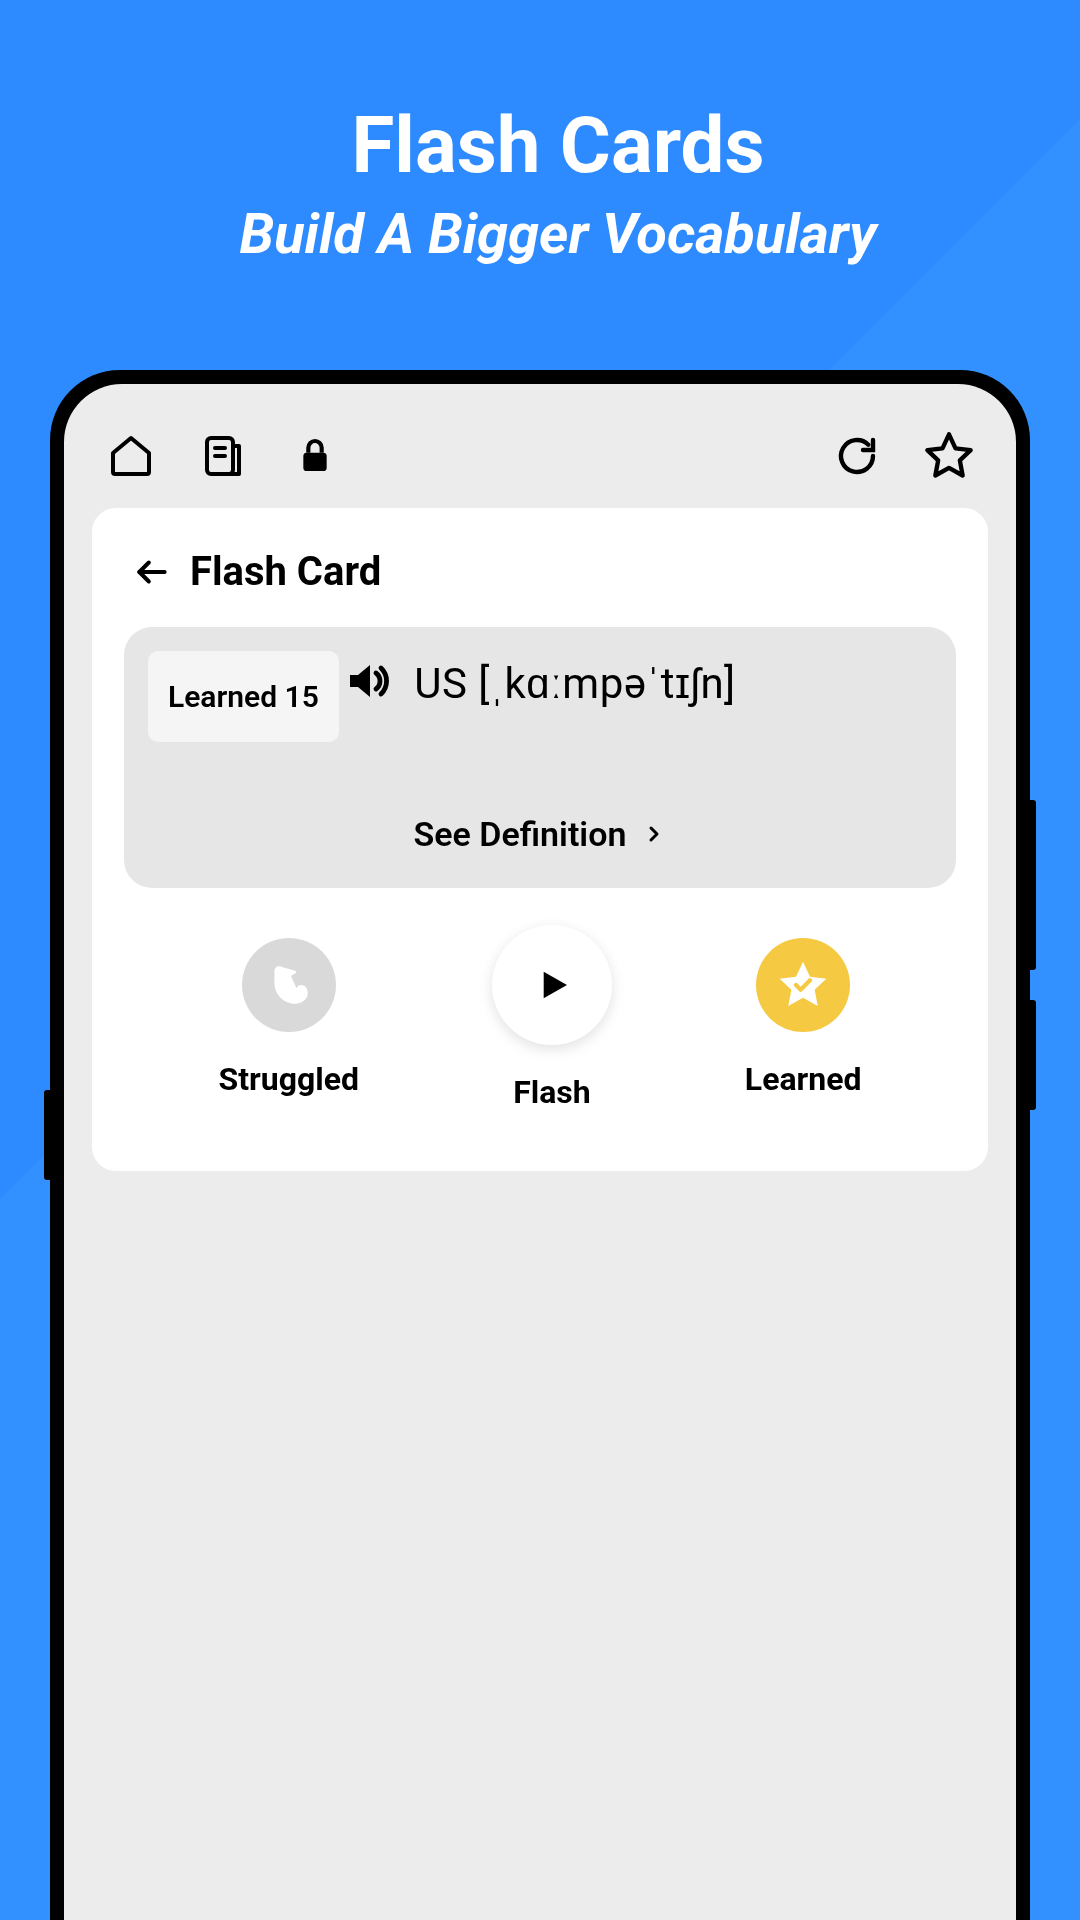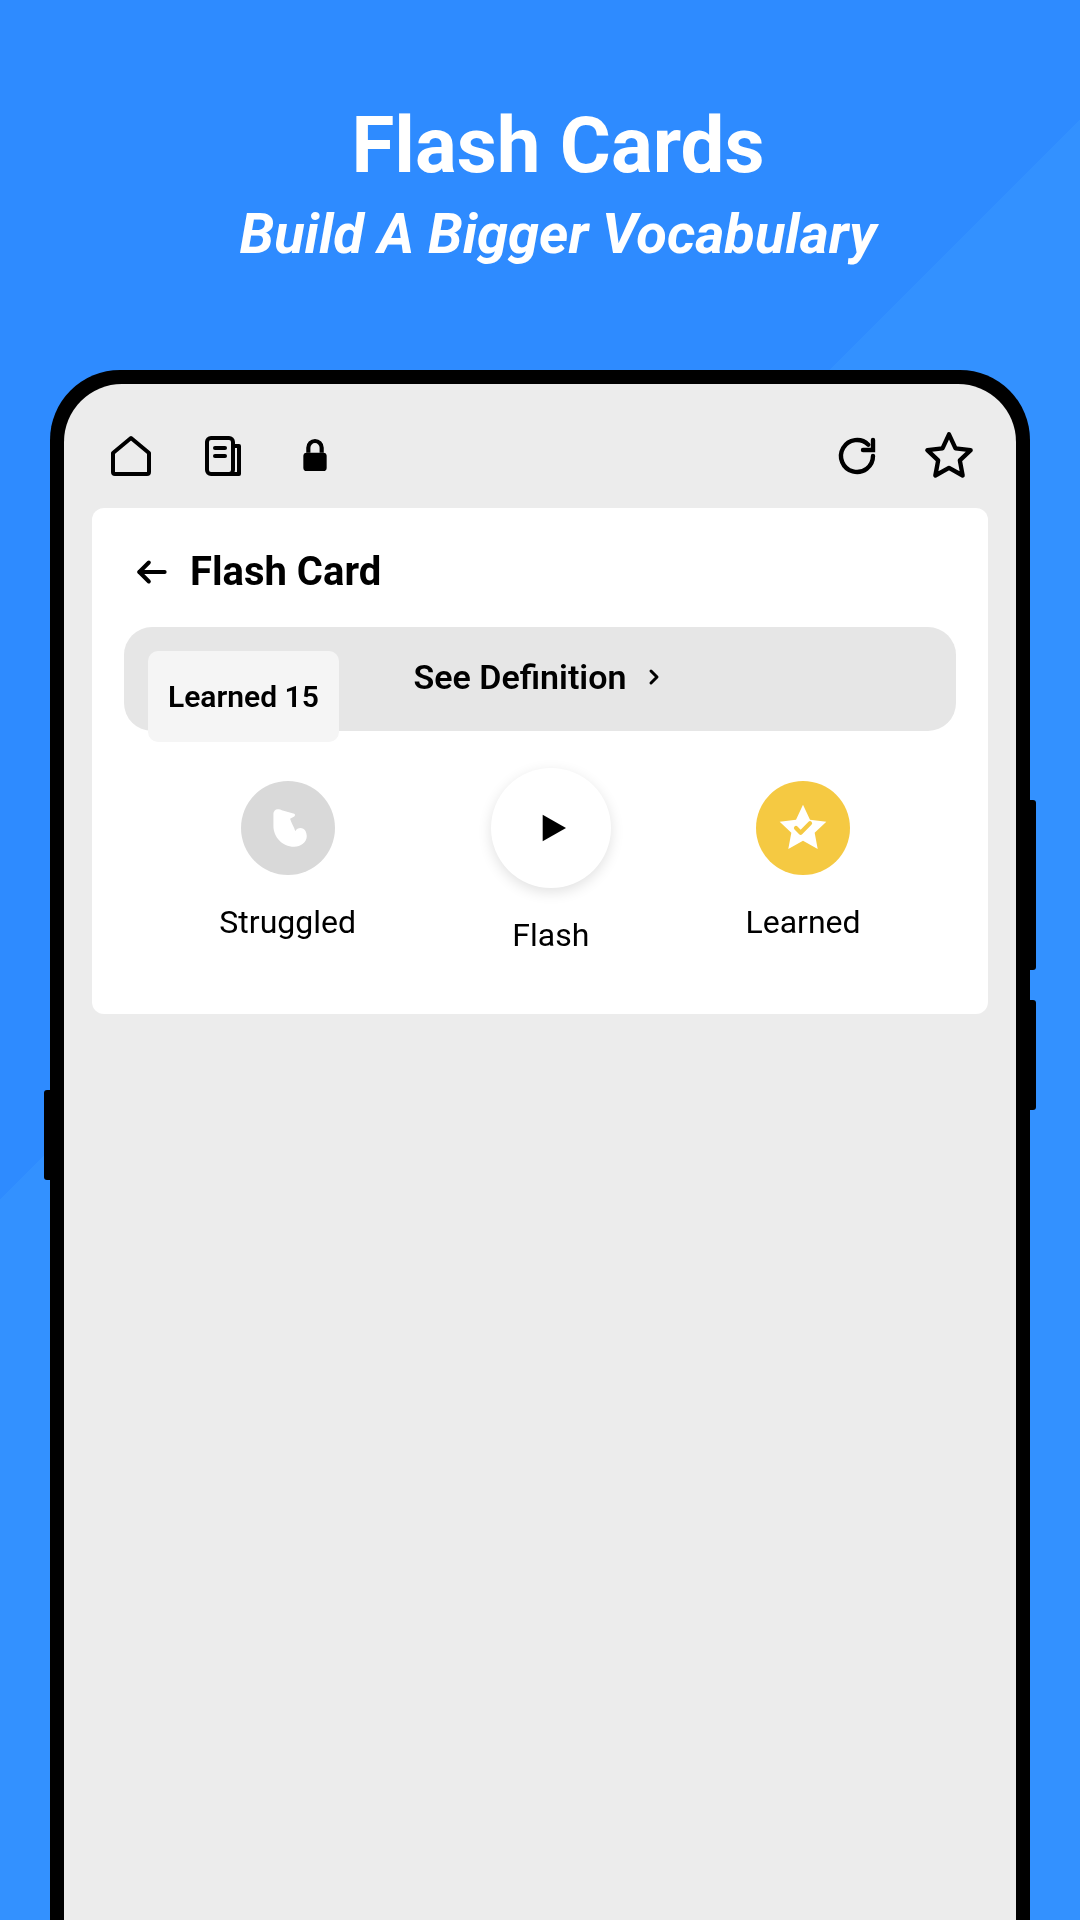--- a/index.html
+++ b/index.html
@@ -60,21 +60,21 @@
       width: 54px;
       height: 54px;
       display: flex;
       align-items: center;
       justify-content: center;
       cursor: pointer;
     }
     .card-container {
       background: #fff;
       margin: 0 28px;
-      border-radius: 12px;
+      border-radius: 24px;
       padding: 40px 0 60px 0;
     }
     .page-header {
       display: flex;
       align-items: center;
       gap: 18px;
       padding: 0 40px 32px 40px;
     }
     .page-title {
       font-size: 40px;
@@ -152,21 +152,21 @@
       border-radius: 50%;
       display: flex;
       align-items: center;
       justify-content: center;
     }
     .circle-grey { background: #d9d9d9; }
     .circle-white { background: #fff; box-shadow: 0 4px 14px rgba(0,0,0,0.12); width: 120px; height: 120px; margin-top: -13px;}
     .circle-yellow { background: #f5c942; }
     .action-label {
       font-size: 32px;
-      font-weight: 400;
+      font-weight: 700;
       color: #000;
     }
   </style>
 </head>
 <body>
 
 <div class="promo-header">
   <div class="promo-title">Flash Cards</div>
   <div class="promo-subtitle">Build A Bigger Vocabulary</div>
 </div>
@@ -217,20 +217,30 @@
           <svg width="38" height="38" viewBox="0 0 24 24" fill="none" stroke="#000" stroke-width="2.5" stroke-linecap="round" stroke-linejoin="round">
               <line x1="20" y1="12" x2="4" y2="12"></line>
               <polyline points="10 18 4 12 10 6"></polyline>
             </svg>
         </div>
         <div class="page-title">Flash Card</div>
       </div>
 
       <div class="flash-card">
         <div class="learned-badge">Learned 15</div>
+        <div class="pronunciation-row">
+          <span>
+            <svg width="48" height="48" viewBox="0 0 24 24" fill="#000">
+                <path d="M3 9 v6 h4 l6 5 V4 L7 9 Z"></path>
+                <path d="M16 8 a5 5 0 0 1 0 8" fill="none" stroke="#000" stroke-width="2.4" stroke-linecap="round"></path>
+                <path d="M18.5 5.5 a9 9 0 0 1 0 13" fill="none" stroke="#000" stroke-width="2.4" stroke-linecap="round"></path>
+              </svg>
+          </span>
+          <span class="pronunciation-text">US [ˌkɑːmpəˈtɪʃn]</span>
+        </div>
         <div class="see-def">
           <span>See Definition</span>
           <span>
             <svg width="24" height="24" viewBox="0 0 24 24" fill="none" stroke="#000" stroke-width="3" stroke-linecap="round" stroke-linejoin="round">
                 <polyline points="9 6 15 12 9 18"></polyline>
               </svg>
           </span>
         </div>
       </div>
 

